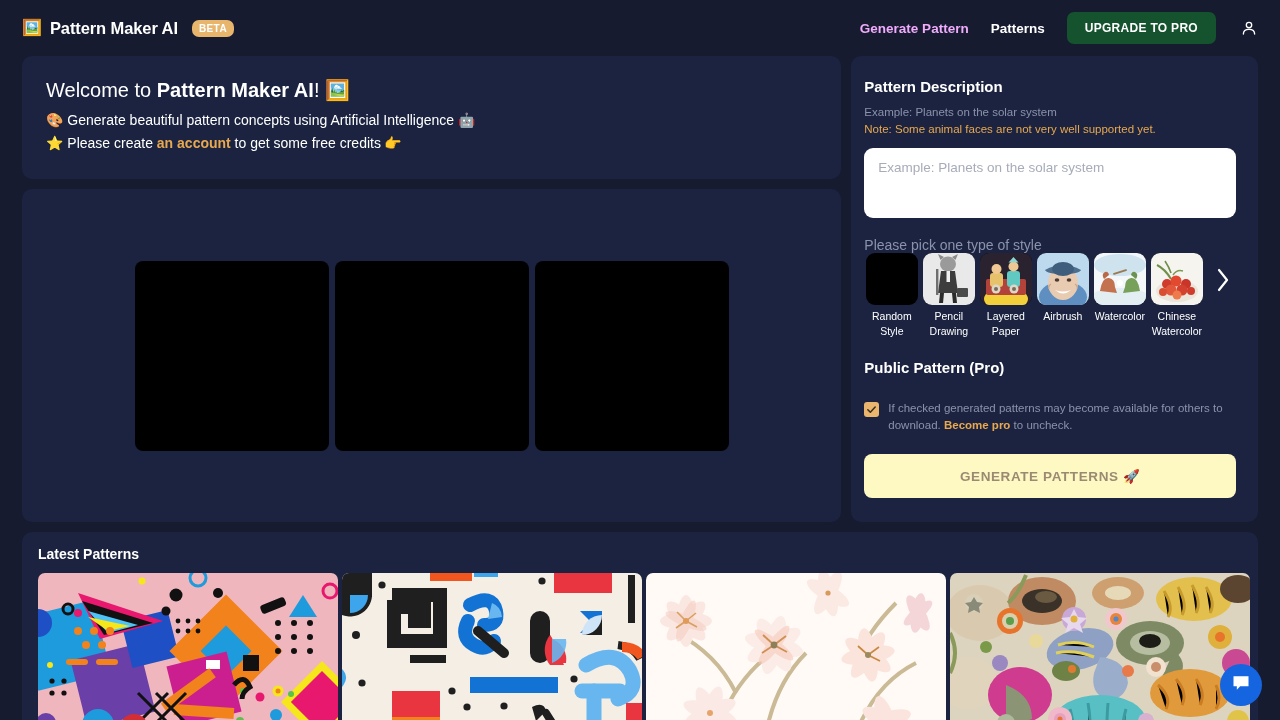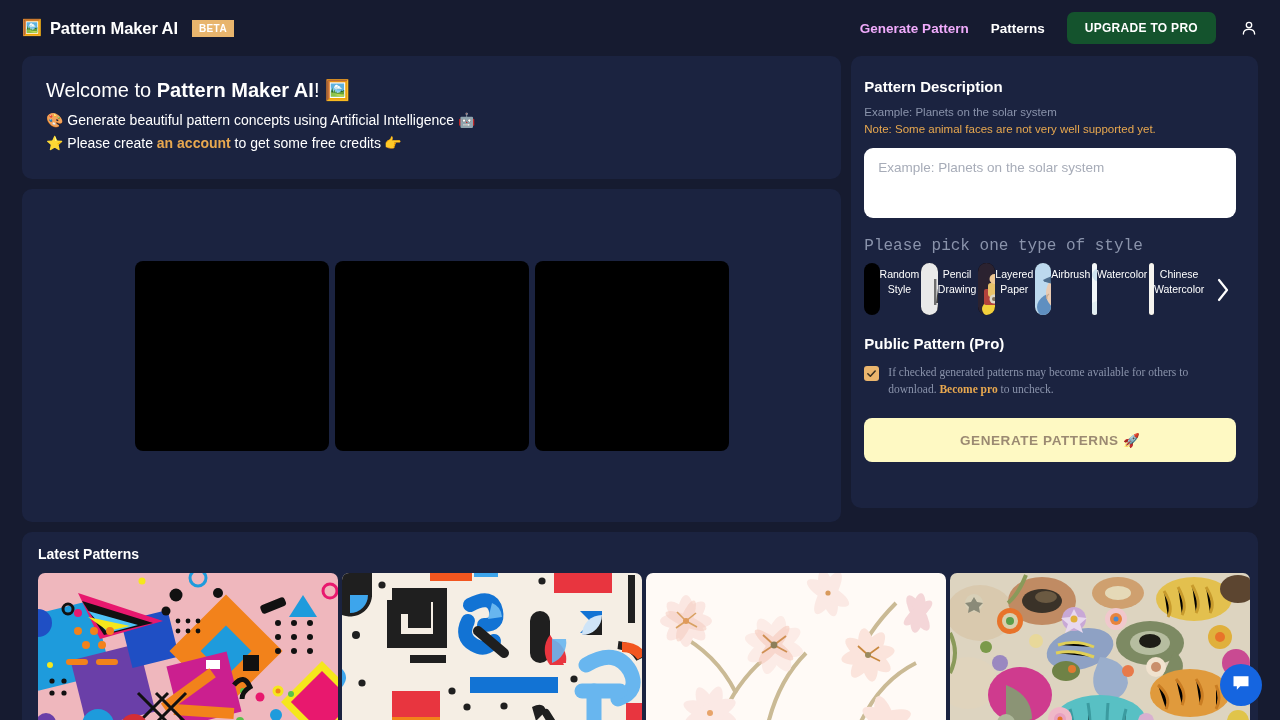--- a/index.html
+++ b/index.html
@@ -22,21 +22,21 @@
     z-index: 5;
   }
   .brand { display: flex; align-items: center; gap: 8px; }
   .brand-logo { font-size: 16px; line-height: 1; }
   .brand-name {
     color: #ffffff; font-size: 16.5px; font-weight: bold; letter-spacing: -0.1px;
   }
   .beta-badge {
     background: #e8b56d; color: #ffffff;
     font-size: 10px; font-weight: bold; letter-spacing: 0.4px;
-    padding: 3px 7px 3px 7px; border-radius: 0; margin-left: 6px;
+    padding: 3px 7px 3px 7px; border-radius: 7px; margin-left: 6px;
   }
   .nav-right {
     margin-left: auto; display: flex; align-items: center; gap: 22px;
   }
   .nav-link {
     font-size: 13.5px; font-weight: bold; cursor: pointer; white-space: nowrap;
   }
   .nav-link.accent { color: #f0abfc; text-align: right; }
   .nav-link.plain  { color: #ffffff; }
   .upgrade-btn {
@@ -95,44 +95,44 @@
   .desc-input {
     width: 100%; height: 70px; margin-top: 10px;
     background: #ffffff; border: none; border-radius: 9px;
     padding: 12px 14px;
     font-family: "Liberation Sans", sans-serif;
     font-size: 13.5px; color: #33384a; resize: none; outline: none;
   }
   .desc-input::placeholder { color: #a7acb8; }
 
   .section-gap { margin-top: 20px; }
-  .styles-hint { color: #8a93ab; font-size: 16px; margin-top: -5px; margin-bottom: 8px; font-family: Liberation Mono, monospace; }
+  .styles-hint { color: #8a93ab; font-size: 14px; margin-top: -5px; margin-bottom: 0; }
 
   .styles-row { display: flex; align-items: flex-start; gap: 2px; }
   .style-item {
-    width: 55px; display: flex; flex-direction: row; align-items: flex-start;
+    width: 55px; display: flex; flex-direction: column; align-items: center;
     cursor: pointer; flex: none;
   }
   .thumb {
     width: 52px; height: 52px; border-radius: 9px; overflow: hidden;
     background: #000; position: relative;
   }
   .thumb svg { display: block; width: 52px; height: 52px; }
   .style-label {
     color: #ffffff; font-size: 10.5px; line-height: 15px; text-align: center;
     margin-top: 4px; width: 55px;
   }
   .styles-next {
     margin-left: 6px; margin-top: 12px; cursor: pointer;
     display: flex; align-items: center; justify-content: center;
     width: 22px; height: 30px;
   }
 
   
-  .check-row { display: flex; gap: 9px; align-items: flex-start; margin-top: 12px; font-family: Liberation Serif, serif; }
+  .check-row { display: flex; gap: 9px; align-items: flex-start; margin-top: 24px; }
   .checkbox {
     width: 15px; height: 15px; border-radius: 3px; background: #eab56d;
     flex: none; margin-top: 2px; cursor: pointer;
     display: flex; align-items: center; justify-content: center;
   }
   .check-text { color: #8a93ab; font-size: 11.5px; line-height: 17px; }
   .check-text b { color: #e8a84f; }
 
   .generate-btn {
     width: 100%; margin-top: 20px;

